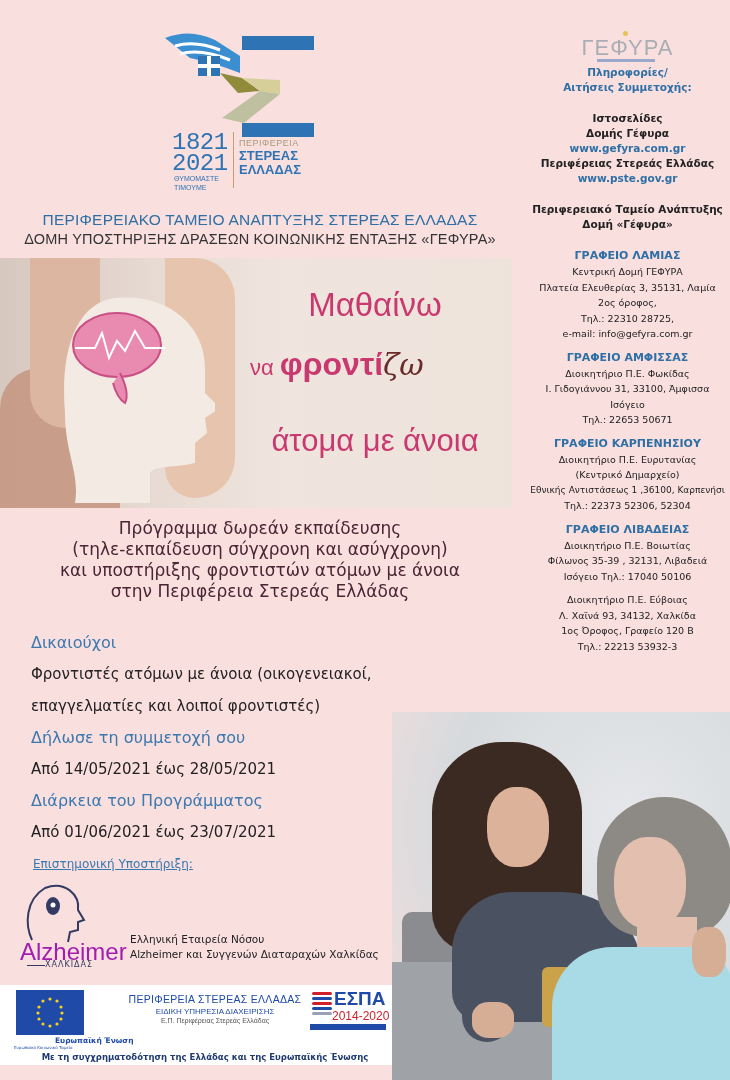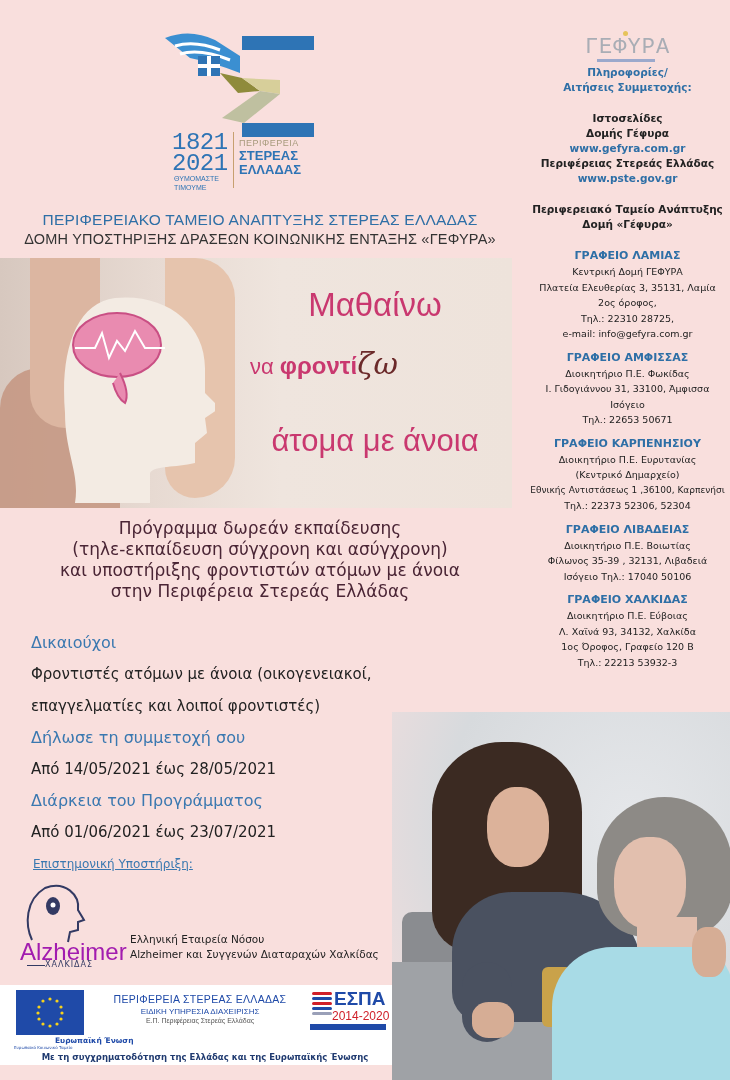--- a/index.html
+++ b/index.html
@@ -35,21 +35,21 @@
     .banner { left: 0; top: 258px; width: 512px; height: 250px;
       background: linear-gradient(90deg, #d7c8bf 0%, #e7dad2 30%, #efe5de 55%, #eee3db 100%);
       overflow:hidden; }
     .banner .hand-l { position:absolute; left:0; top: 110px; width: 120px; height: 140px; background: #c49580; border-radius: 40px 60px 0 0; opacity: 0.85; }
     .banner .hand-l2 { position:absolute; left: 30px; top: 0; width: 70px; height: 170px; background: #dcb6a1; border-radius: 0 0 40px 40px; }
     .banner .hand-r { position:absolute; left: 165px; top: 0; width: 70px; height: 240px; background: #e6c4ad; border-radius: 0 40px 40px 30px; }
     .banner .head { position:absolute; left: 55px; top: 35px; }
     .banner .title { position:absolute; left: 240px; width: 270px; color:#c9386f; font-family:"Liberation Sans", sans-serif; text-align:center; }
     .banner .t1 { top: 28px; font-size: 33px; }
     .banner .t2 { top: 88px; font-size: 22px; left: 250px; text-align:left; }
-    .banner .t2 .big { font-size: 24px; font-weight: bold; margin-top: 48px; }
+    .banner .t2 .big { font-size: 32px; font-weight: bold; margin-top: 48px; }
     .banner .t2 .script { color:#6b2a2a; font-family:"DejaVu Serif", serif; font-style: italic; font-size: 30px; }
     .banner .t3 { top: 165px; font-size: 31px; }
 
     
     .desc { left: 20px; top: 518px; width: 480px; text-align:center; color:#4a2535; font-size: 17px; line-height: 21px; font-family:"DejaVu Sans", sans-serif; }
 
     
     .info { left: 31px; top: 632px; width: 380px; font-size: 15px; }
     .info .blue { color:#3a78b0; font-size: 16px; height: 31px; line-height: 22px; }
     .info .dark { color:#222; height: 32px; line-height: 22px; }
@@ -61,34 +61,34 @@
     .alz .word { position:absolute; left: 5px; top: 58px; font-family:"Liberation Sans", sans-serif; font-size: 24px; color:#a21caf; }
     .alz .sub { position:absolute; left: 30px; top: 80px; font-size: 8px; color:#333a63; letter-spacing:1px; }
     .alz .subline { position:absolute; left: 12px; top: 85px; width: 18px; height: 1px; background:#333a63; }
     .alz-text { left: 130px; top: 932px; font-size: 10.5px; line-height: 15px; color:#222; }
 
     
     .footer { left: 0; top: 985px; width: 410px; height: 80px; background:#fff; }
     .eu-flag { position:absolute; left: 16px; top: 5px; width: 68px; height: 45px; background:#1f4aa8; }
     .eu-label { position:absolute; left: 14px; top: 51px; font-size: 7.5px; color:#1f4aa8; font-weight:bold;padding-left:41px; }
     .eu-label2 { position:absolute; left: 14px; top: 60px; font-size: 4px; color:#1f4aa8; }
-    .pste-f { position:absolute; left: 100px; top: 8px; width: 200px; text-align:center; color:#1f4aa8; font-family:"Liberation Sans", sans-serif; }
+    .pste-f { position:absolute; left: 115px; top: 8px; width: 200px; text-align:center; color:#1f4aa8; font-family:"Liberation Sans", sans-serif; }
     .pste-f .a { font-size: 10.5px; letter-spacing: 0.3px; }
     .pste-f .b { font-size: 8px; margin-top: 2px; }
     .pste-f .c { font-size: 7px; margin-top: 1px; color:#555; }
     .espa { position:absolute; left: 310px; top: 5px; width: 80px; height: 50px; }
     .espa .word { position:absolute; left: 24px; top: -2px; color:#1f4aa8; font-weight:bold; font-size: 19px; font-family:"Liberation Sans", sans-serif; }
     .espa .yrs { position:absolute; left: 22px; top: 19px; color:#d0202a; font-size: 12px; font-family:"Liberation Sans", sans-serif; }
     .espa .tag { position:absolute; left: 0; top: 34px; width: 76px; height: 6px; background:#1f4aa8; }
     .espa .stripes span { position:absolute; left: 2px; width: 20px; height: 3px; border-radius: 2px; }
     .cofund { position:absolute; left: 0; top: 67px; width: 410px; text-align:center; font-size: 8.5px; font-weight: bold; color:#1f3a70; }
 
     
     .right { left: 525px; top: 35px; width: 205px; text-align:center; font-family:"DejaVu Sans", sans-serif; }
-    .gefyra-logo { position:relative; height: 30px; font-family:Liberation Mono, monospace; font-size: 22px; color:#a9adb5; letter-spacing: 1px; }
+    .gefyra-logo { position:relative; height: 30px; font-family:Liberation Sans, sans-serif; font-size: 22px; color:#a9adb5; letter-spacing: 1px; }
     .gefyra-logo .dot { position:absolute; left: 98px; top: -4px; width: 5px; height: 5px; border-radius: 50%; background:#e6c35a; }
     .gefyra-logo .underline { position:absolute; left: 72px; top: 24px; width: 58px; height: 3px; background:#9ca9cc; }
     .r-blue-b { color:#2e6fa6; font-weight:bold; font-size: 10.5px; line-height: 15px; }
     .r-dark-b { color:#222; font-weight:bold; font-size: 10.5px; line-height: 15px; }
     .r-link { color:#2e6fa6; font-weight:bold; font-size: 10.5px; line-height: 15px; }
     .r-body { color:#222; font-size: 9.5px; line-height: 15.5px; }
     .r-office { color:#2e6fa6; font-weight:bold; font-size: 11px; line-height: 16px; }
     .gap-s { height: 8px; }
     .gap-m { height: 16px; }
 
@@ -300,19 +300,18 @@
   </div>
   <div class="gap-s"></div>
   <div>
     <div class="r-office">ΓΡΑΦΕΙΟ ΛΙΒΑΔΕΙΑΣ</div>
     <div class="r-body">Διοικητήριο Π.Ε. Βοιωτίας</div>
     <div class="r-body">Φίλωνος 35-39 , 32131, Λιβαδειά</div>
     <div class="r-body">Ισόγειο Τηλ.: 17040 50106</div>
   </div>
   <div class="gap-s"></div>
   <div>
-    <div class="r-office">ΓΡΑΦΕΙΟ ΧΑΛΚΙΔΑΣ</div>
     <div class="r-body">Διοικητήριο Π.Ε. Εύβοιας</div>
     <div class="r-body">Λ. Χαϊνά 93, 34132, Χαλκίδα</div>
     <div class="r-body">1ος Όροφος, Γραφείο 120 Β</div>
     <div class="r-body">Τηλ.: 22213 53932-3</div>
   </div>
 </div>
 
 </body></html>

